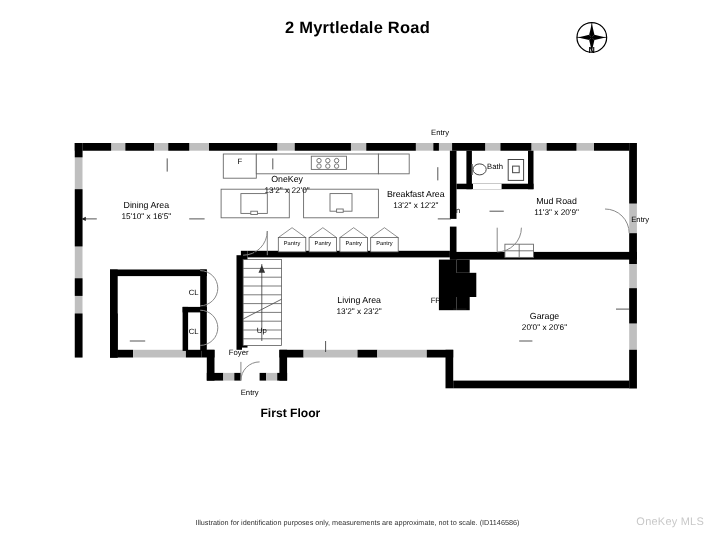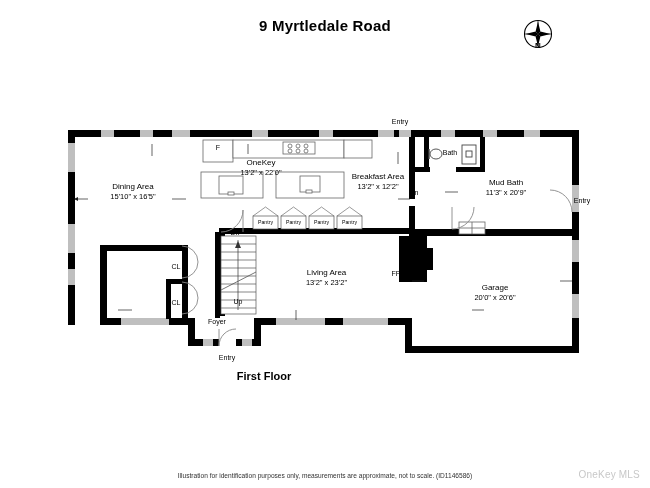--- a/index.html
+++ b/index.html
@@ -112,21 +112,21 @@
     font-size: 10px;
     color: #c8c8c8;
     letter-spacing: 0.2px;
   }
 </style>
 </head>
 <body>
 
 <div id="page-root">
 
-  <div class="title">9 Myrtledale Road</div>
+  <div class="title">2 Myrtledale Road</div>
 
   <div class="compass">
     <svg width="44" height="48" viewBox="0 0 44 48">
       <circle cx="22" cy="22" r="13.5" fill="#ffffff" stroke="#000000" stroke-width="1.1"></circle>
       <line x1="22" y1="8.5" x2="22" y2="35.5" stroke="#000000" stroke-width="0.7"></line>
       <line x1="8.5" y1="22" x2="35.5" y2="22" stroke="#000000" stroke-width="0.7"></line>
       <polygon points="22,9.5 24.4,19.6 22,22 19.6,19.6" fill="#000000"></polygon>
       <polygon points="22,34.5 24.4,24.4 22,22 19.6,24.4" fill="#000000"></polygon>
       <polygon points="9.5,22 19.6,24.4 22,22 19.6,19.6" fill="#000000"></polygon>
       <polygon points="34.5,22 24.4,24.4 22,22 24.4,19.6" fill="#000000"></polygon>
@@ -346,21 +346,21 @@
     <span class="rname">OneKey</span>
     <span class="rdim">13'2" x 22'0"</span>
   </div>
 
   <div class="room" style="left:328px; top:172px; width:100px;">
     <span class="rname">Breakfast Area</span>
     <span class="rdim">13'2" x 12'2"</span>
   </div>
 
   <div class="room" style="left:456px; top:178px; width:100px;">
-    <span class="rname">Mud Bath</span>
+    <span class="rname">Mud Road</span>
     <span class="rdim">11'3" x 20'9"</span>
   </div>
 
   <div class="room" style="left:274px; top:268px; width:105px;">
     <span class="rname">Living Area</span>
     <span class="rdim">13'2" x 23'2"</span>
   </div>
 
   <div class="room" style="left:440px; top:283px; width:110px;text-align:center;">
     <span class="rname">Garage</span>

